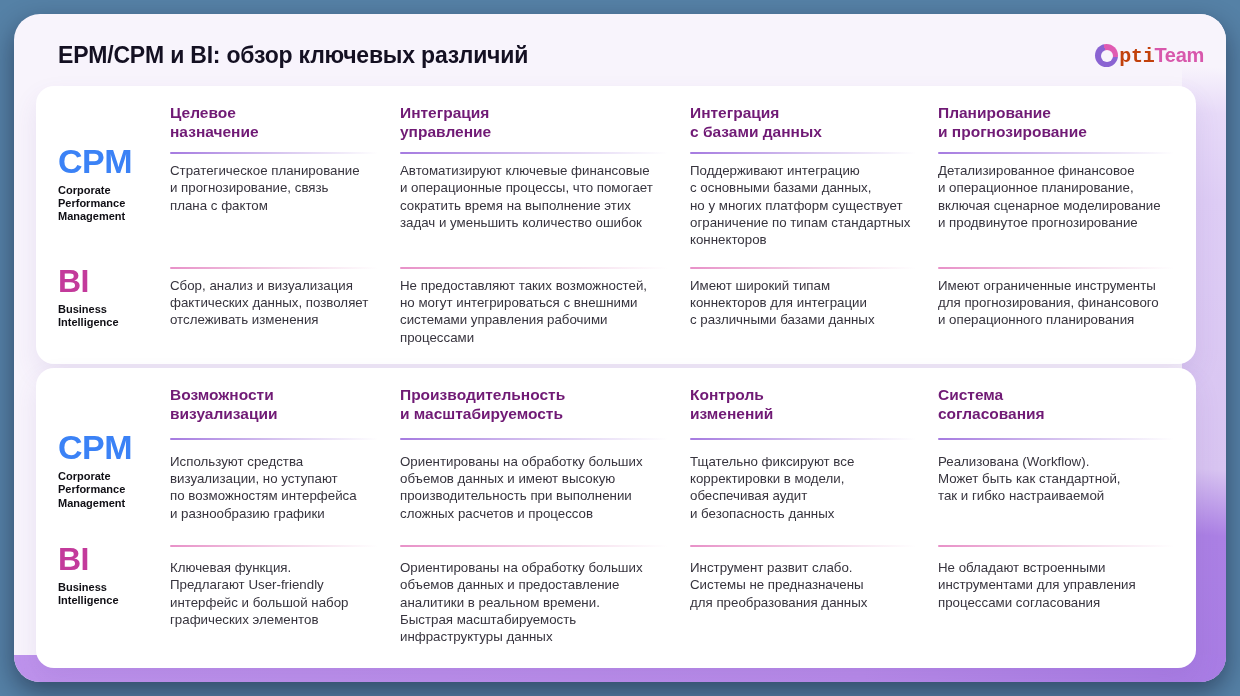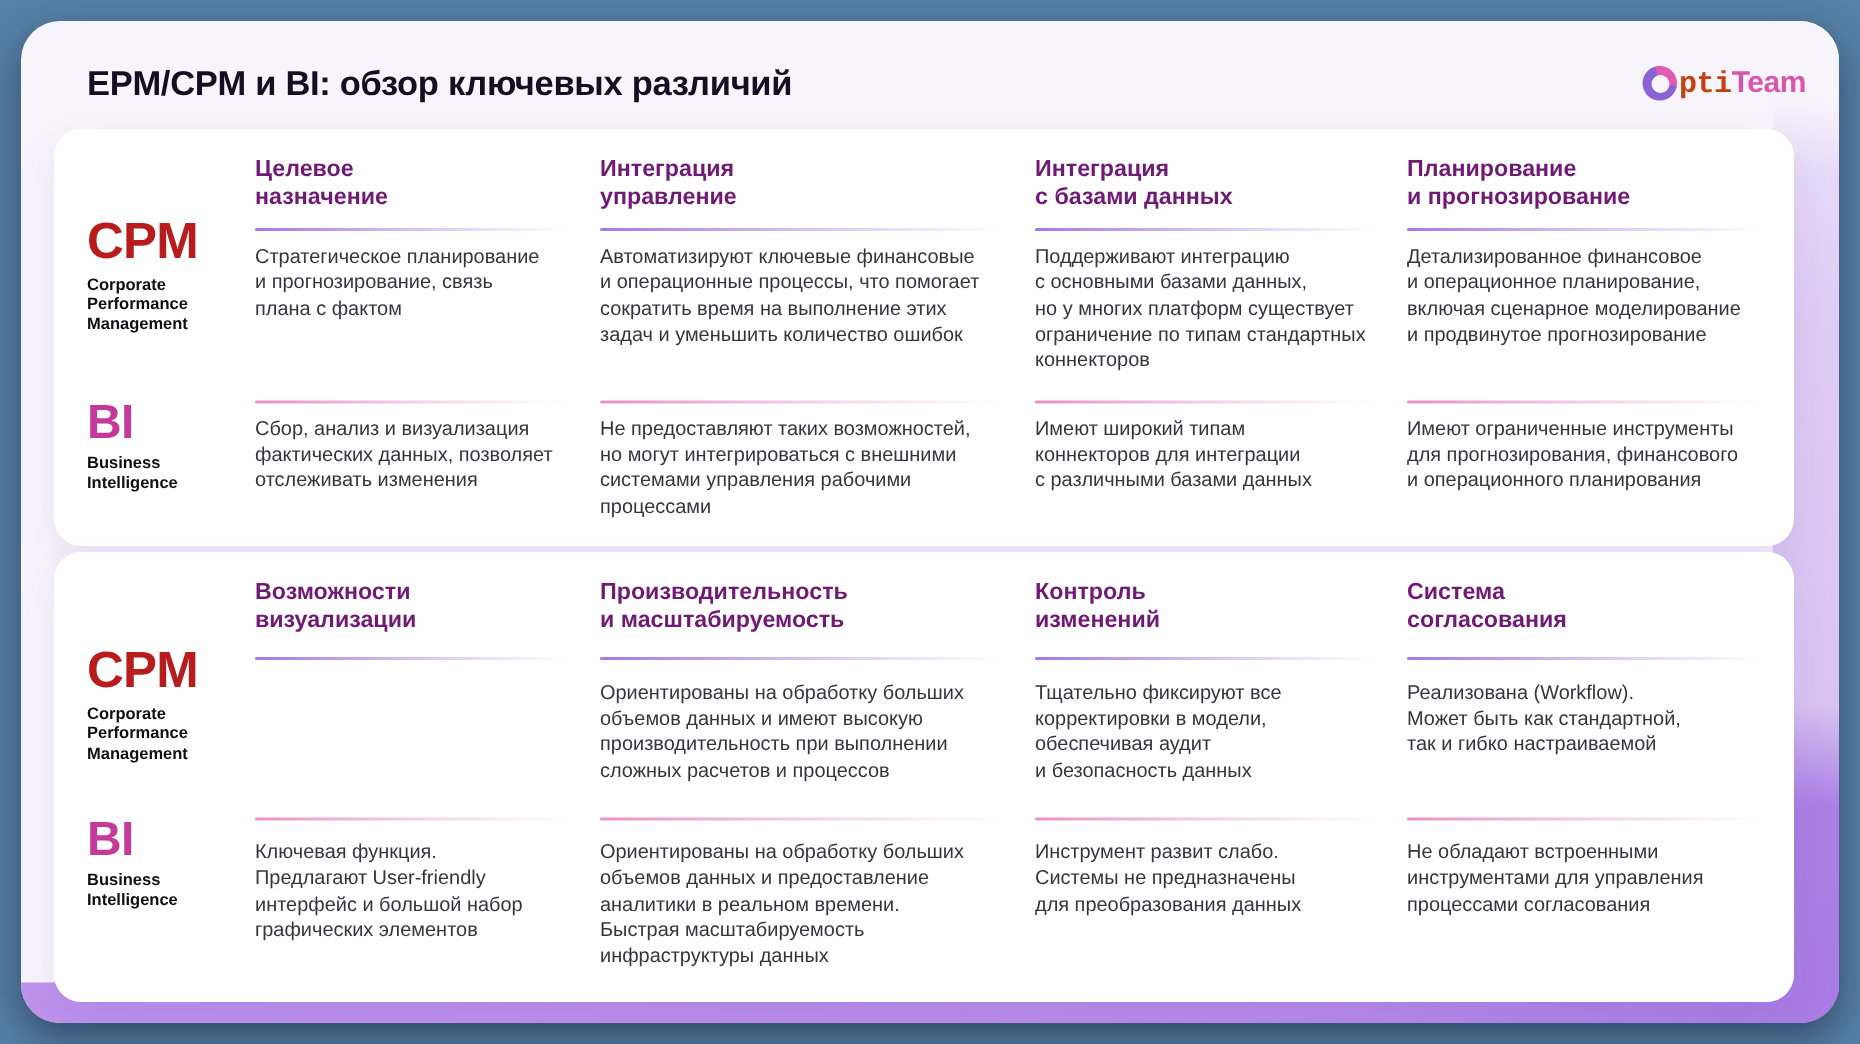--- a/index.html
+++ b/index.html
@@ -68,21 +68,21 @@
   .div-bi{grid-row:4;background:linear-gradient(90deg,#E891C8,#F3D4E8 55%,rgba(250,240,247,0));}
   .txt{
     margin:0;font-size:13.3px;line-height:1.3;color:#37343E;white-space:pre-line;
   }
   .t-cpm{grid-row:3;margin-bottom:18px;}
   .t-bi{grid-row:5;}
   .row-label{grid-column:1;}
   .cpm-block{grid-row:2/4;margin-top:-8px;}
   .bi-block{grid-row:4/6;margin-top:-2px;}
   .abbr{font-weight:800;line-height:1;letter-spacing:-0.5px;}
-  .cpm-block .abbr{font-size:34px;color:#b91c1c;}
+  .cpm-block .abbr{font-size:34px;color:#3b82f6;}
   .bi-block .abbr{font-size:32px;color:#C33A9B;}
   .full{
     margin-top:6px;font-size:11px;font-weight:700;line-height:1.2;color:#0F0E14;
     white-space:pre-line;
   }
 </style>
 </head>
 <body>
 
 <div class="panel">
@@ -169,20 +169,24 @@
     </div>
     <div class="row-label bi-block">
       <div class="abbr">BI</div>
       <div class="full">Business
 Intelligence</div>
     </div>
 
     <h3 class="hdr c0">Возможности
 визуализации</h3>
     <div class="div-line div-cpm c0"></div>
+    <p class="txt t-cpm c0">Используют средства
+визуализации, но уступают
+по возможностям интерфейса
+и разнообразию графики</p>
     <div class="div-line div-bi c0"></div>
     <p class="txt t-bi c0">Ключевая функция.
 Предлагают User-friendly
 интерфейс и большой набор
 графических элементов</p>
 
     <h3 class="hdr c1">Производительность
 и масштабируемость</h3>
     <div class="div-line div-cpm c1"></div>
     <p class="txt t-cpm c1">Ориентированы на обработку больших

